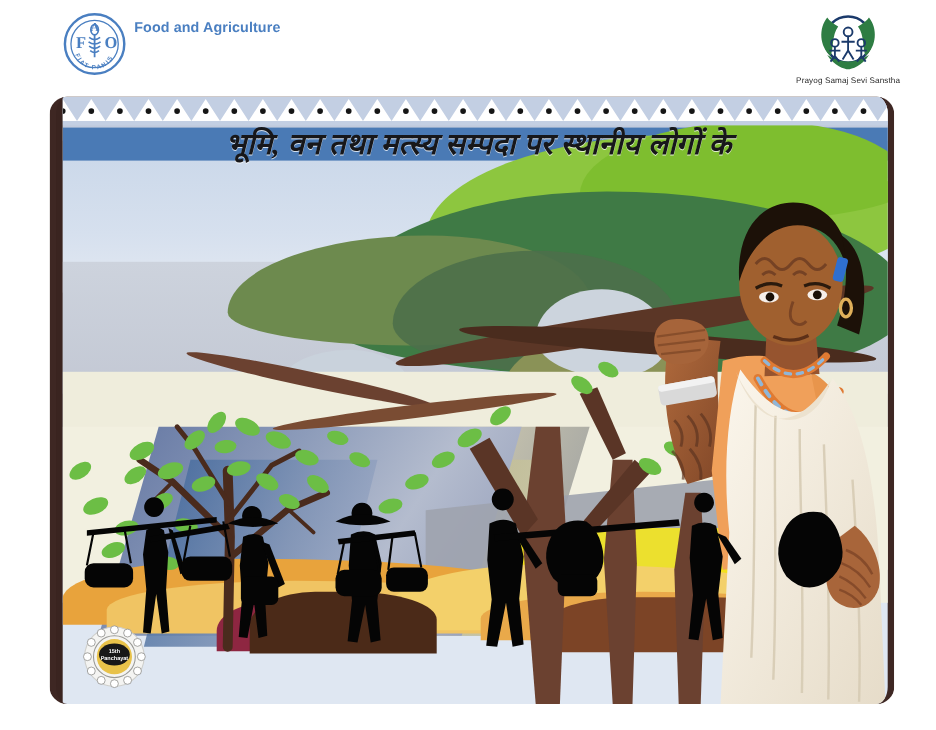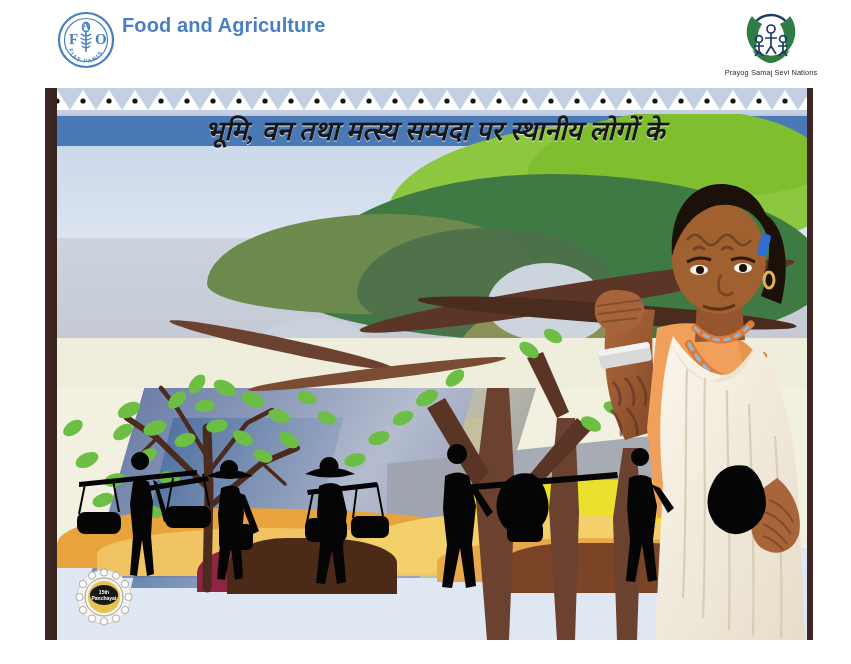--- a/index.html
+++ b/index.html
@@ -16,21 +16,21 @@
     position:absolute;left:0;top:0;width:851px;height:88px;
     background:#ffffff;
   }
 
   
   #fao-logo{position:absolute;left:57px;top:11px;width:58px;height:58px;}
   #fao-logo svg{display:block;}
   #fao-text{
     position:absolute;left:122px;top:16px;
     color:#4a7fc1;
-    font-size:20px;font-weight:bold;line-height:18.5px;
+    font-size:13px;font-weight:bold;line-height:18.5px;
     letter-spacing:.1px;
   }
   #fao-text div{white-space:nowrap;}
 
   
   #ngo-logo{position:absolute;left:716px;top:6px;width:110px;height:76px;}
   #ngo-mark{position:absolute;left:22px;top:0;width:66px;height:62px;}
   #ngo-caption{
     position:absolute;left:0;top:62px;width:110px;
     text-align:center;color:#2a2a2a;font-size:7.4px;
@@ -38,20 +38,21 @@
   }
 
   
   #poster{
     position:absolute;left:45px;top:88px;width:768px;height:552px;
     background:#3a2420;
     box-sizing:border-box;
     border-left:6px solid #3e2723;
     border-right:6px solid #3e2723;
     overflow:hidden;
+    border-radius:16px;
   }
   #poster-inner{
     position:absolute;left:6px;top:0;width:756px;height:552px;
     overflow:hidden;background:#dfe7f2;
   }
 
   
   .layer{position:absolute;}
 
   
@@ -233,21 +234,21 @@
         <g fill="none" stroke="#1b3a6b" stroke-width="1.7">
           <circle cx="33" cy="23" r="4"></circle>
           <path d="M33 27 L33 40 M27 32 L39 32 M33 40 L28 48 M33 40 L38 48"></path>
           <circle cx="21" cy="33" r="3.4"></circle>
           <path d="M21 36.4 L21 45 M16 40 L26 40 M21 45 L17 50 M21 45 L25 50"></path>
           <circle cx="45" cy="33" r="3.4"></circle>
           <path d="M45 36.4 L45 45 M40 40 L50 40 M45 45 L41 50 M45 45 L49 50"></path>
         </g>
       </svg>
     </div>
-    <div id="ngo-caption">Prayog Samaj Sevi Nations</div>
+    <div id="ngo-caption">Prayog Samaj Sevi Sanstha</div>
   </div>
 </div>
 
 <div id="poster">
   <div id="poster-inner">
 
     <div class="layer" id="sky"></div>
     <div class="layer" id="sky2"></div>
     <div class="layer" id="mist"></div>
     <div class="layer" id="mist2"></div>

